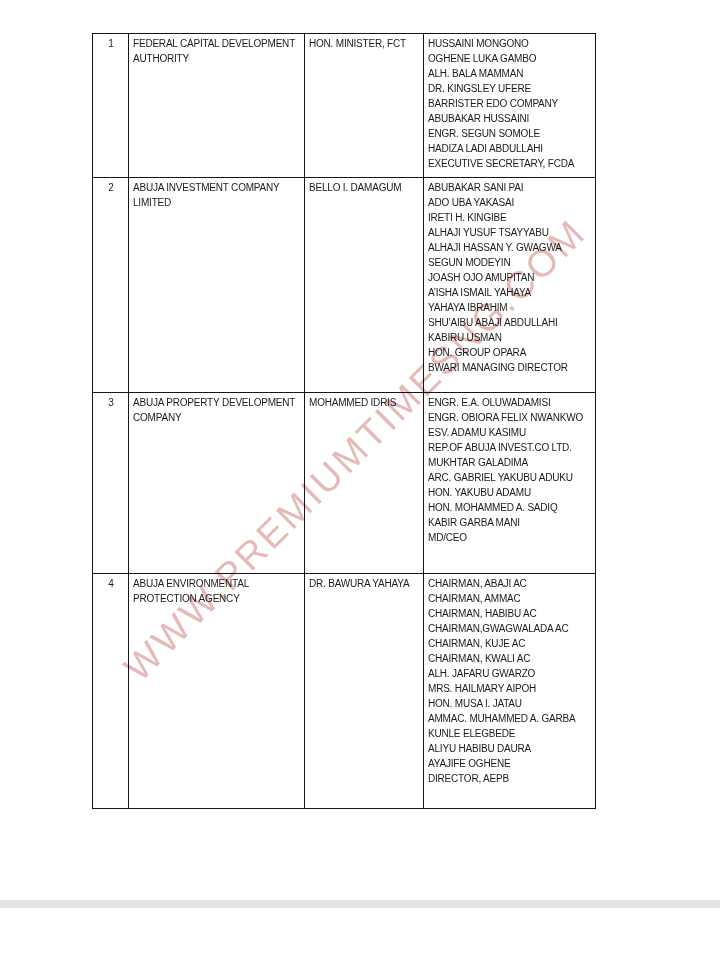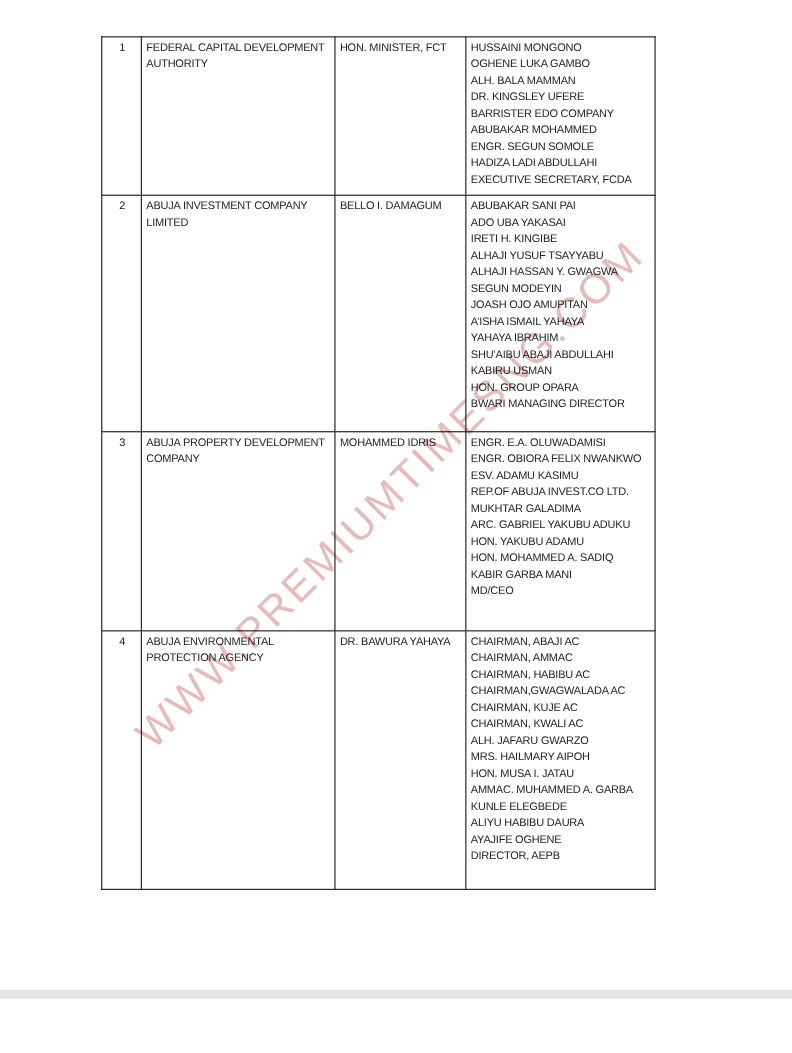--- a/index.html
+++ b/index.html
@@ -85,21 +85,21 @@
     </td>
     <td class="col-head">
       <span>HON. MINISTER, FCT</span>
     </td>
     <td class="col-members">
             <div>HUSSAINI MONGONO</div>
             <div>OGHENE LUKA GAMBO</div>
             <div>ALH. BALA MAMMAN</div>
             <div>DR. KINGSLEY UFERE</div>
             <div>BARRISTER EDO COMPANY</div>
-            <div>ABUBAKAR MOHAMMED</div>
+            <div>ABUBAKAR HUSSAINI</div>
             <div>ENGR. SEGUN SOMOLE</div>
             <div>HADIZA LADI ABDULLAHI</div>
             <div>EXECUTIVE SECRETARY, FCDA</div>
           </td>
   </tr>
 
   <tr>
     <td class="col-num">
       <span>2</span>
     </td>

